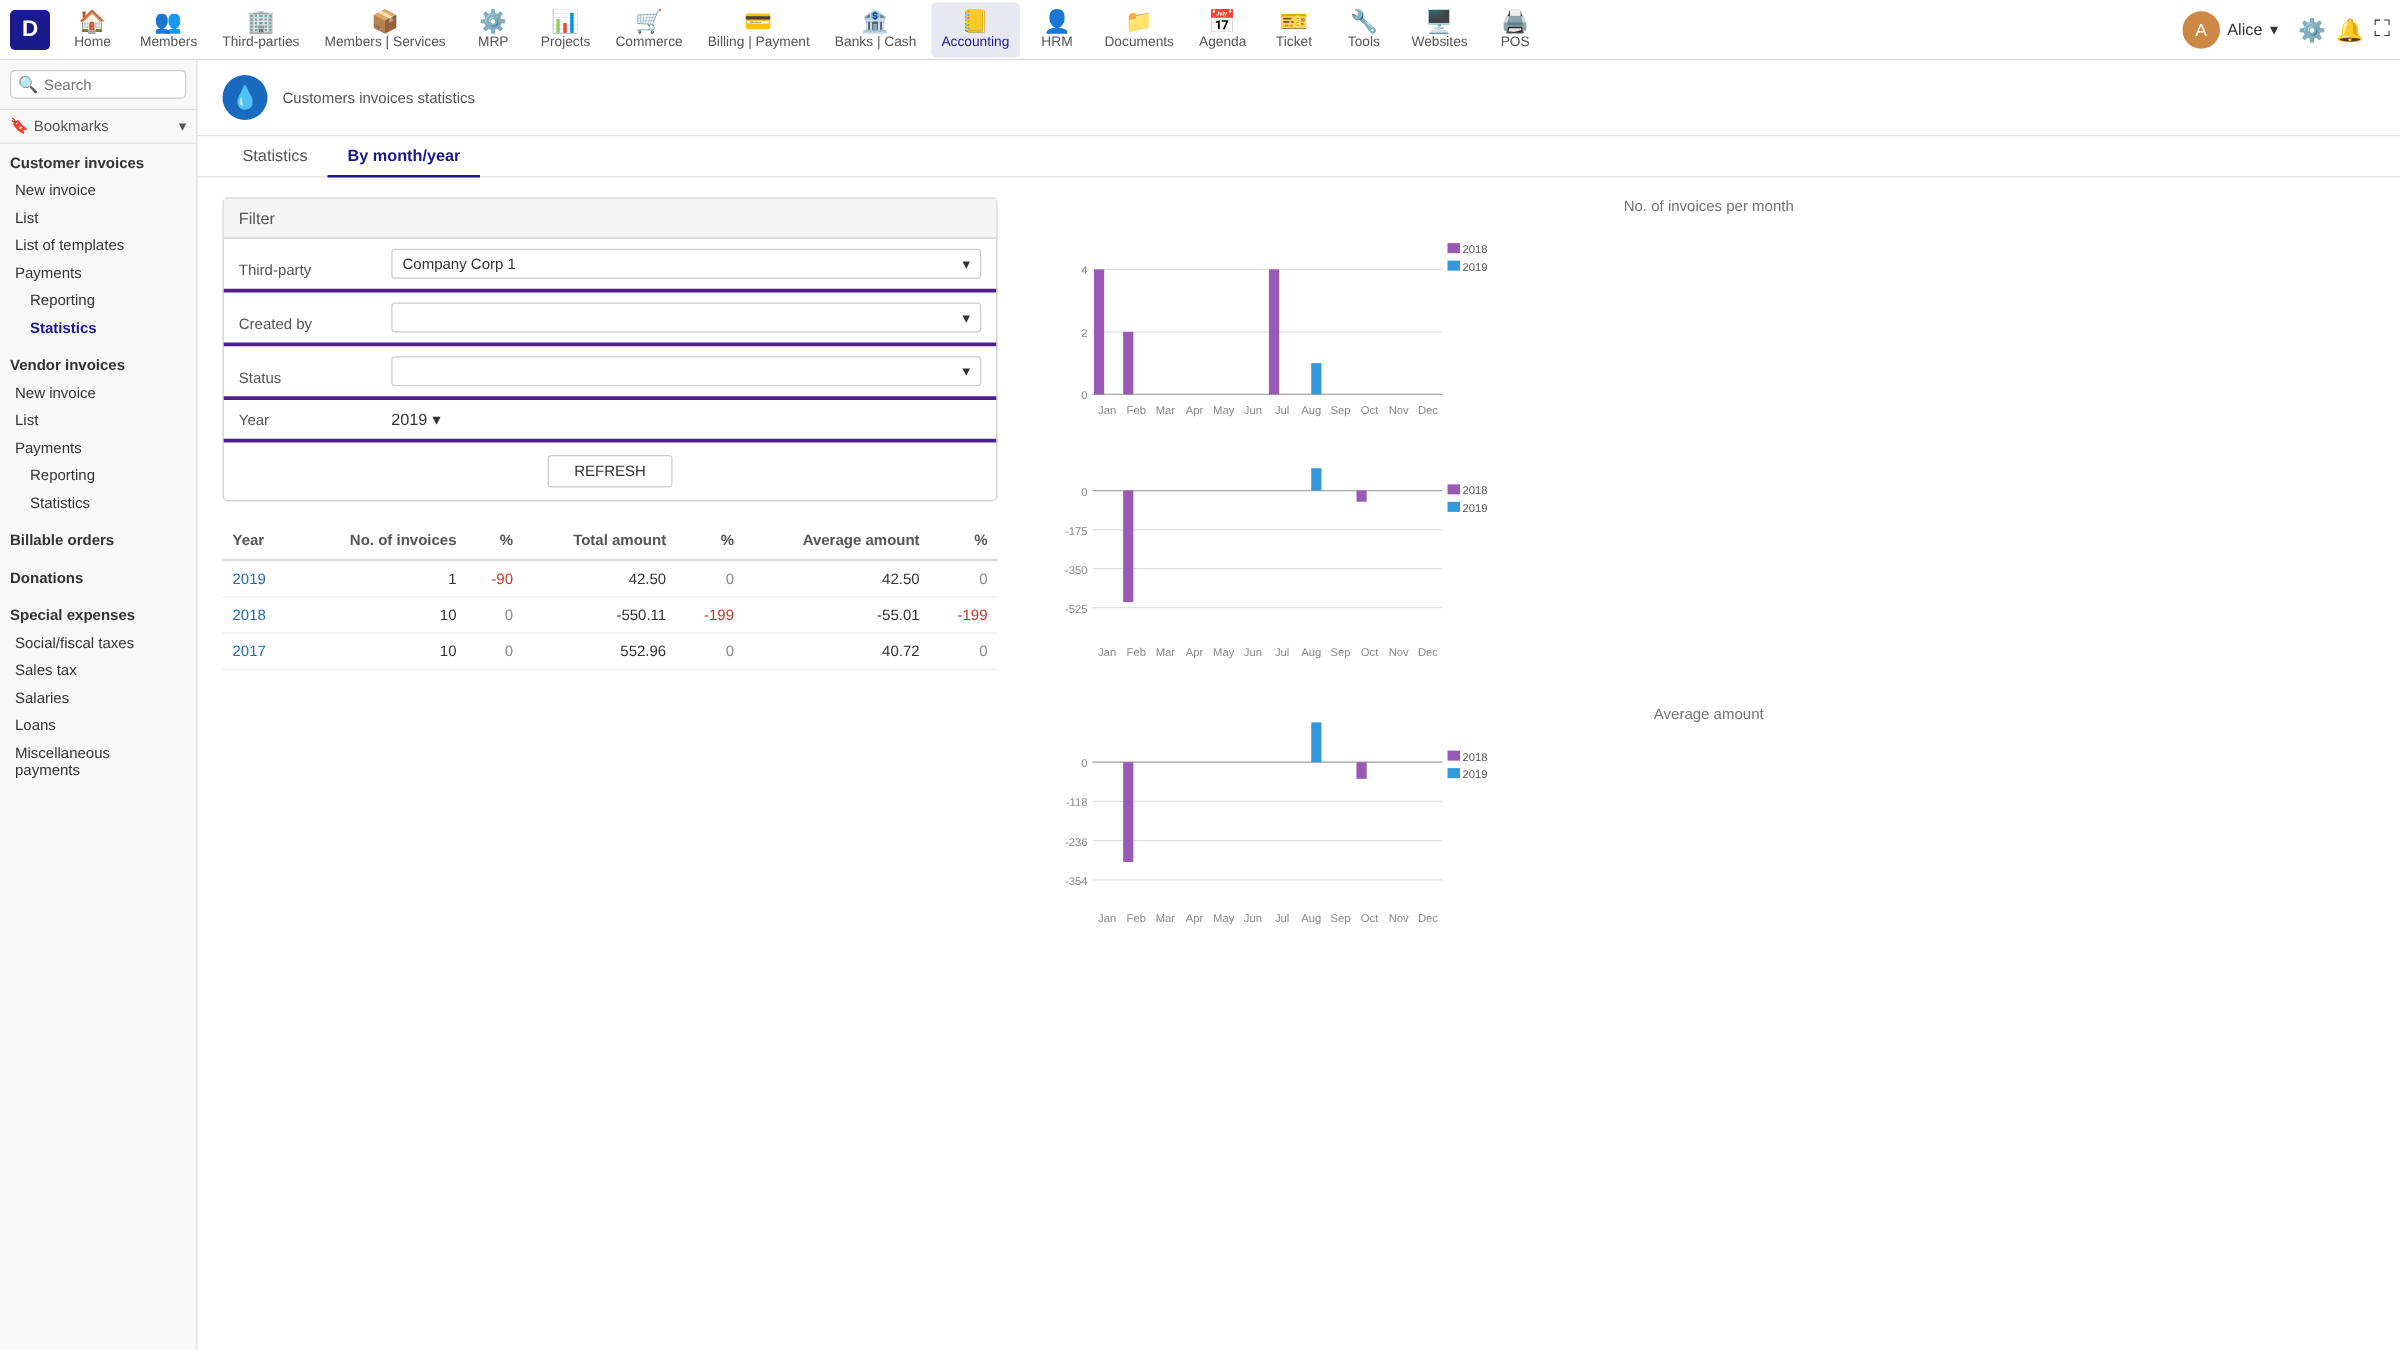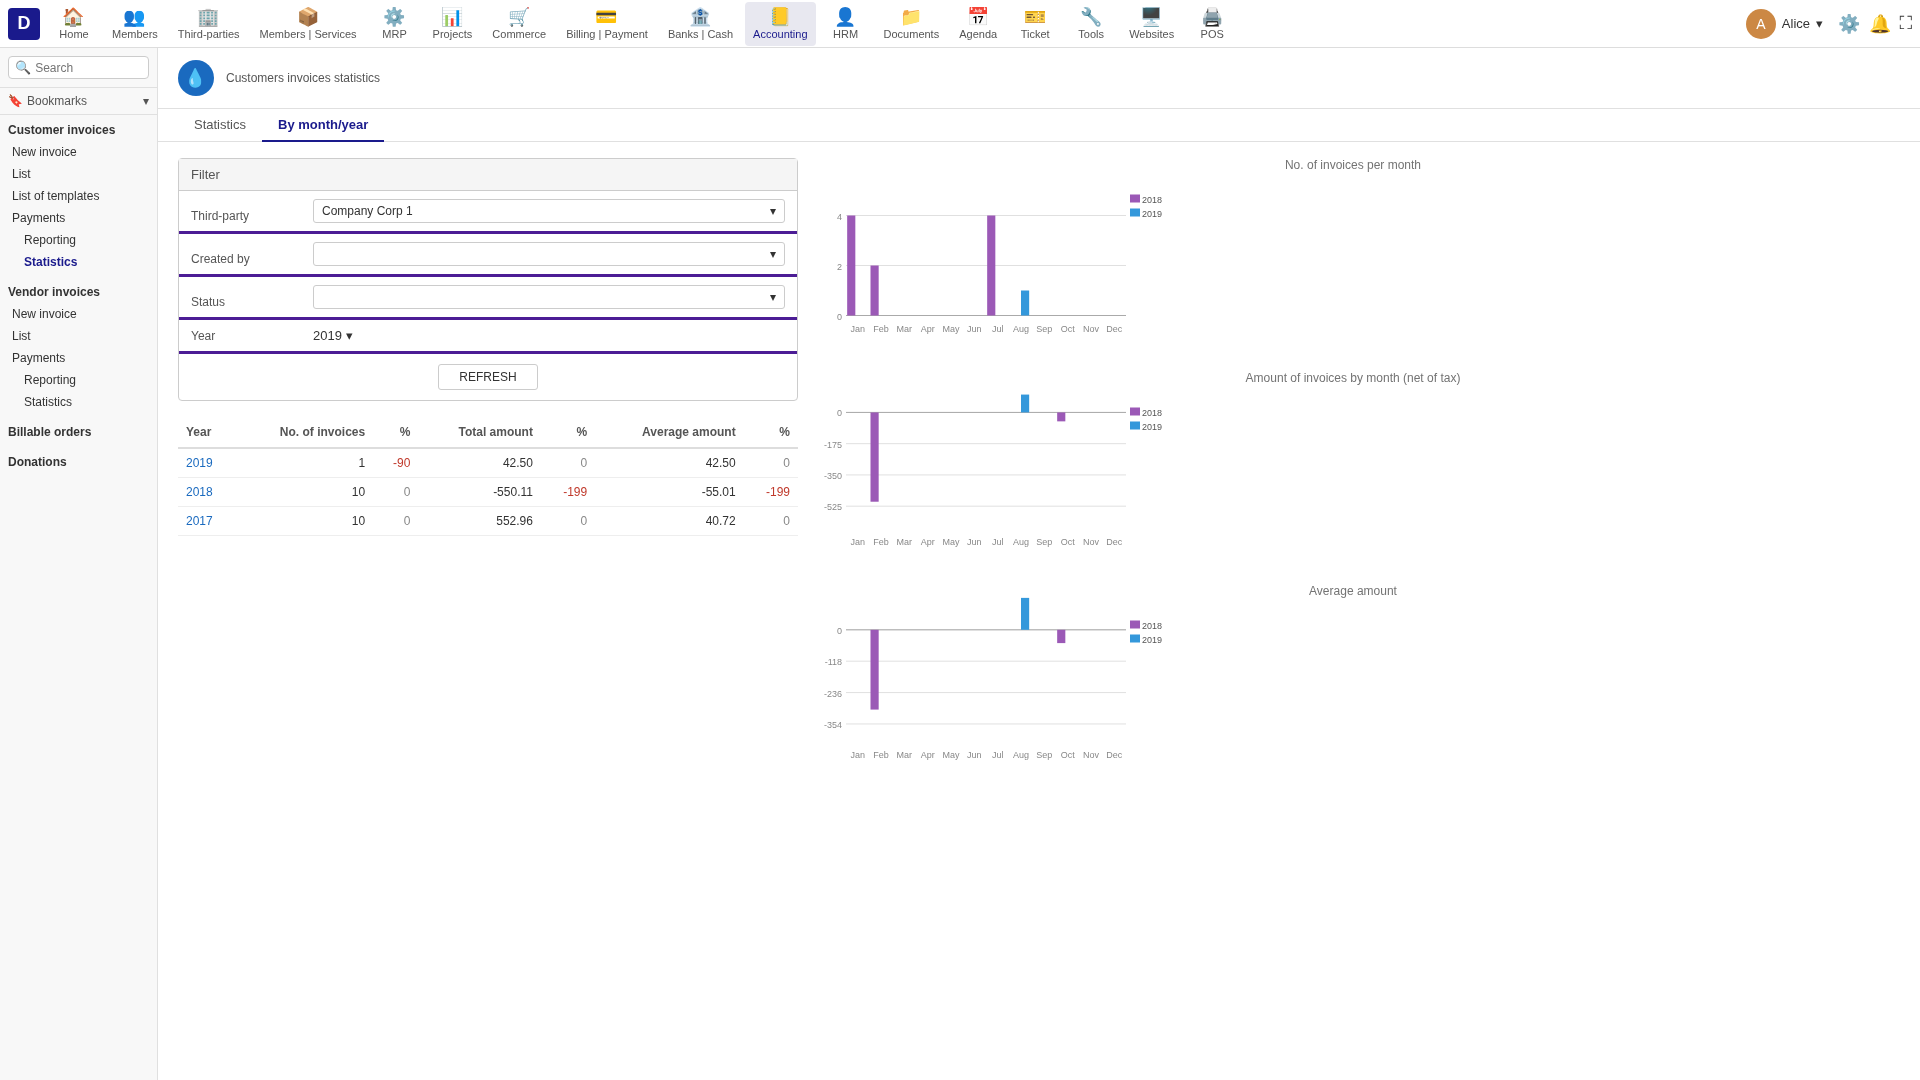--- a/index.html
+++ b/index.html
@@ -80,21 +80,21 @@
 
     
     .tabs { display: flex; padding: 0 20px; border-bottom: 1px solid #e0e0e0; }
     .tab {
       padding: 8px 16px; cursor: pointer; font-size: 13px; color: #555;
       border-bottom: 2px solid transparent; margin-bottom: -1px;
     }
     .tab.active { color: #1a1a8c; border-bottom: 2px solid #1a1a8c; font-weight: bold; }
 
     
-    .content-area { display: flex; flex: 1; padding: 16px 20px; gap: 8px; }
+    .content-area { display: flex; flex: 1; padding: 16px 20px; gap: 36px; }
     .left-panel { flex: 0 0 620px; min-width: 0; }
     .right-panel { flex: 1; min-width: 0; }
 
     
     .filter-box { border: 1px solid #ccc; border-radius: 4px; margin-bottom: 16px; }
     .filter-header { padding: 8px 12px; background: #f5f5f5; border-bottom: 1px solid #ccc; font-size: 13px; color: #555; }
     .filter-row {
       display: flex; align-items: flex-end; padding: 8px 12px; border-bottom: 3px solid #4c1d95; gap: 12px;
     }
     .filter-row:last-child { border-bottom: none; }
@@ -250,20 +250,28 @@
     </div>
 
     <div class="sidebar-section">
       <div class="sidebar-section-title">Billable orders</div>
     </div>
 
     <div class="sidebar-section">
       <div class="sidebar-section-title">Donations</div>
     </div>
 
+    <div class="sidebar-section">
+      <div class="sidebar-section-title">Special expenses</div>
+      <a class="sidebar-item">Social/fiscal taxes</a>
+      <a class="sidebar-item">Sales tax</a>
+      <a class="sidebar-item">Salaries</a>
+      <a class="sidebar-item">Loans</a>
+      <a class="sidebar-item">Miscellaneous payments</a>
+    </div>
   </div>
 
   <div class="main-content">
 
     <div class="page-header">
       <div class="page-icon">💧</div>
       <span class="page-title">Customers invoices statistics</span>
     </div>
 
     <div class="tabs">
@@ -393,21 +401,20 @@
                 <text x="308.3333333333333" y="151" text-anchor="middle" font-size="9" fill="#888">Dec</text>
                 <rect x="324" y="14" width="10" height="8" fill="#9b59b6"></rect>
                 <text x="336" y="22" font-size="9" fill="#555">2018</text>
                 <rect x="324" y="28" width="10" height="8" fill="#3498db"></rect>
                 <text x="336" y="36" font-size="9" fill="#555">2019</text>
               </svg>
           </div>
         </div>
 
         <div class="chart-container">
-          <div class="chart-title">Amount of invoices by month (net of tax)</div>
           <div class="chart-wrapper">
             <svg id="chart2" width="380" height="170" viewBox="0 0 380 165">
                 <line x1="40" y1="112.67857142857143" x2="320" y2="112.67857142857143" stroke="#e0e0e0" stroke-width="1"></line>
                 <text x="36" y="116.67857142857143" text-anchor="end" font-size="9" fill="#888">-525</text>
                 <line x1="40" y1="81.42857142857143" x2="320" y2="81.42857142857143" stroke="#e0e0e0" stroke-width="1"></line>
                 <text x="36" y="85.42857142857143" text-anchor="end" font-size="9" fill="#888">-350</text>
                 <line x1="40" y1="50.17857142857143" x2="320" y2="50.17857142857143" stroke="#e0e0e0" stroke-width="1"></line>
                 <text x="36" y="54.17857142857143" text-anchor="end" font-size="9" fill="#888">-175</text>
                 <line x1="40" y1="18.92857142857143" x2="320" y2="18.92857142857143" stroke="#e0e0e0" stroke-width="1"></line>
                 <text x="36" y="22.92857142857143" text-anchor="end" font-size="9" fill="#888">0</text>

